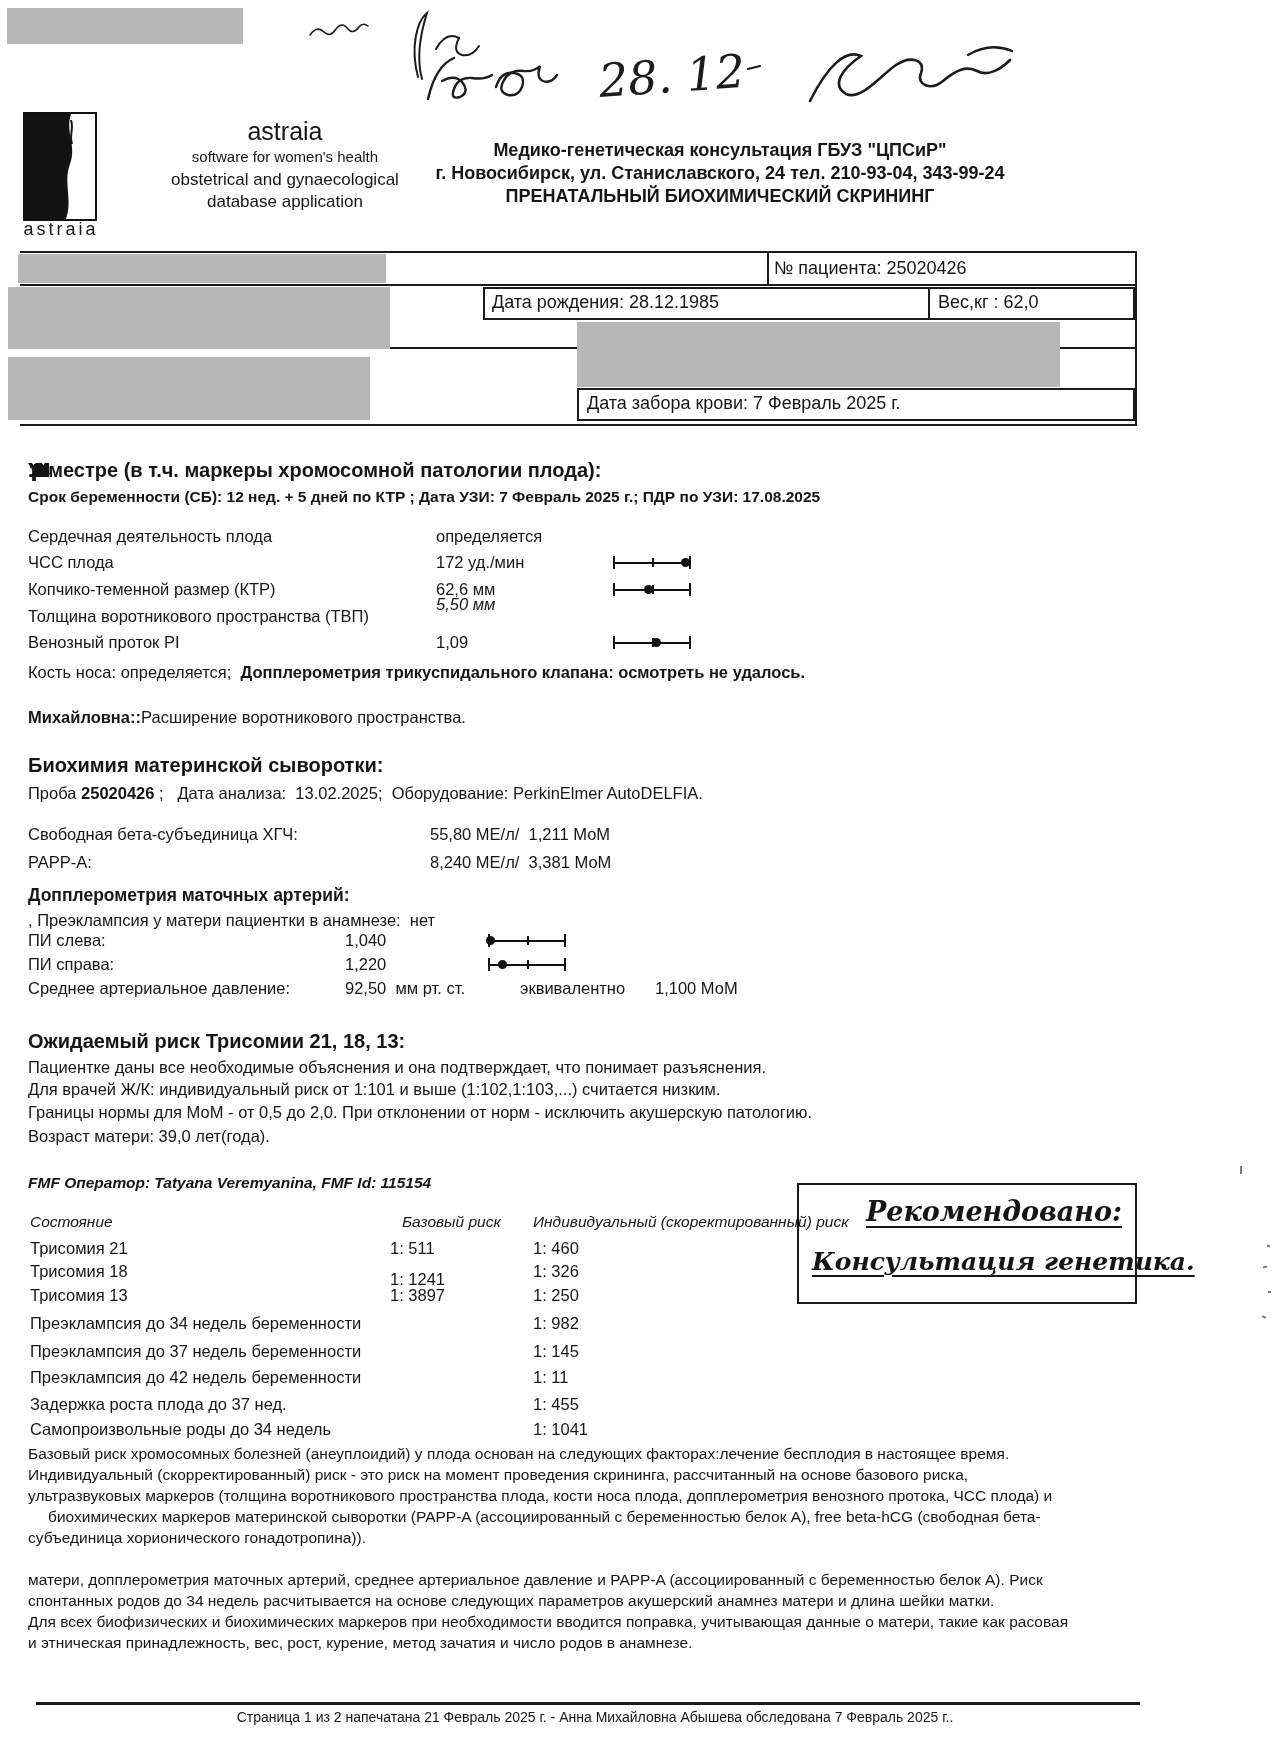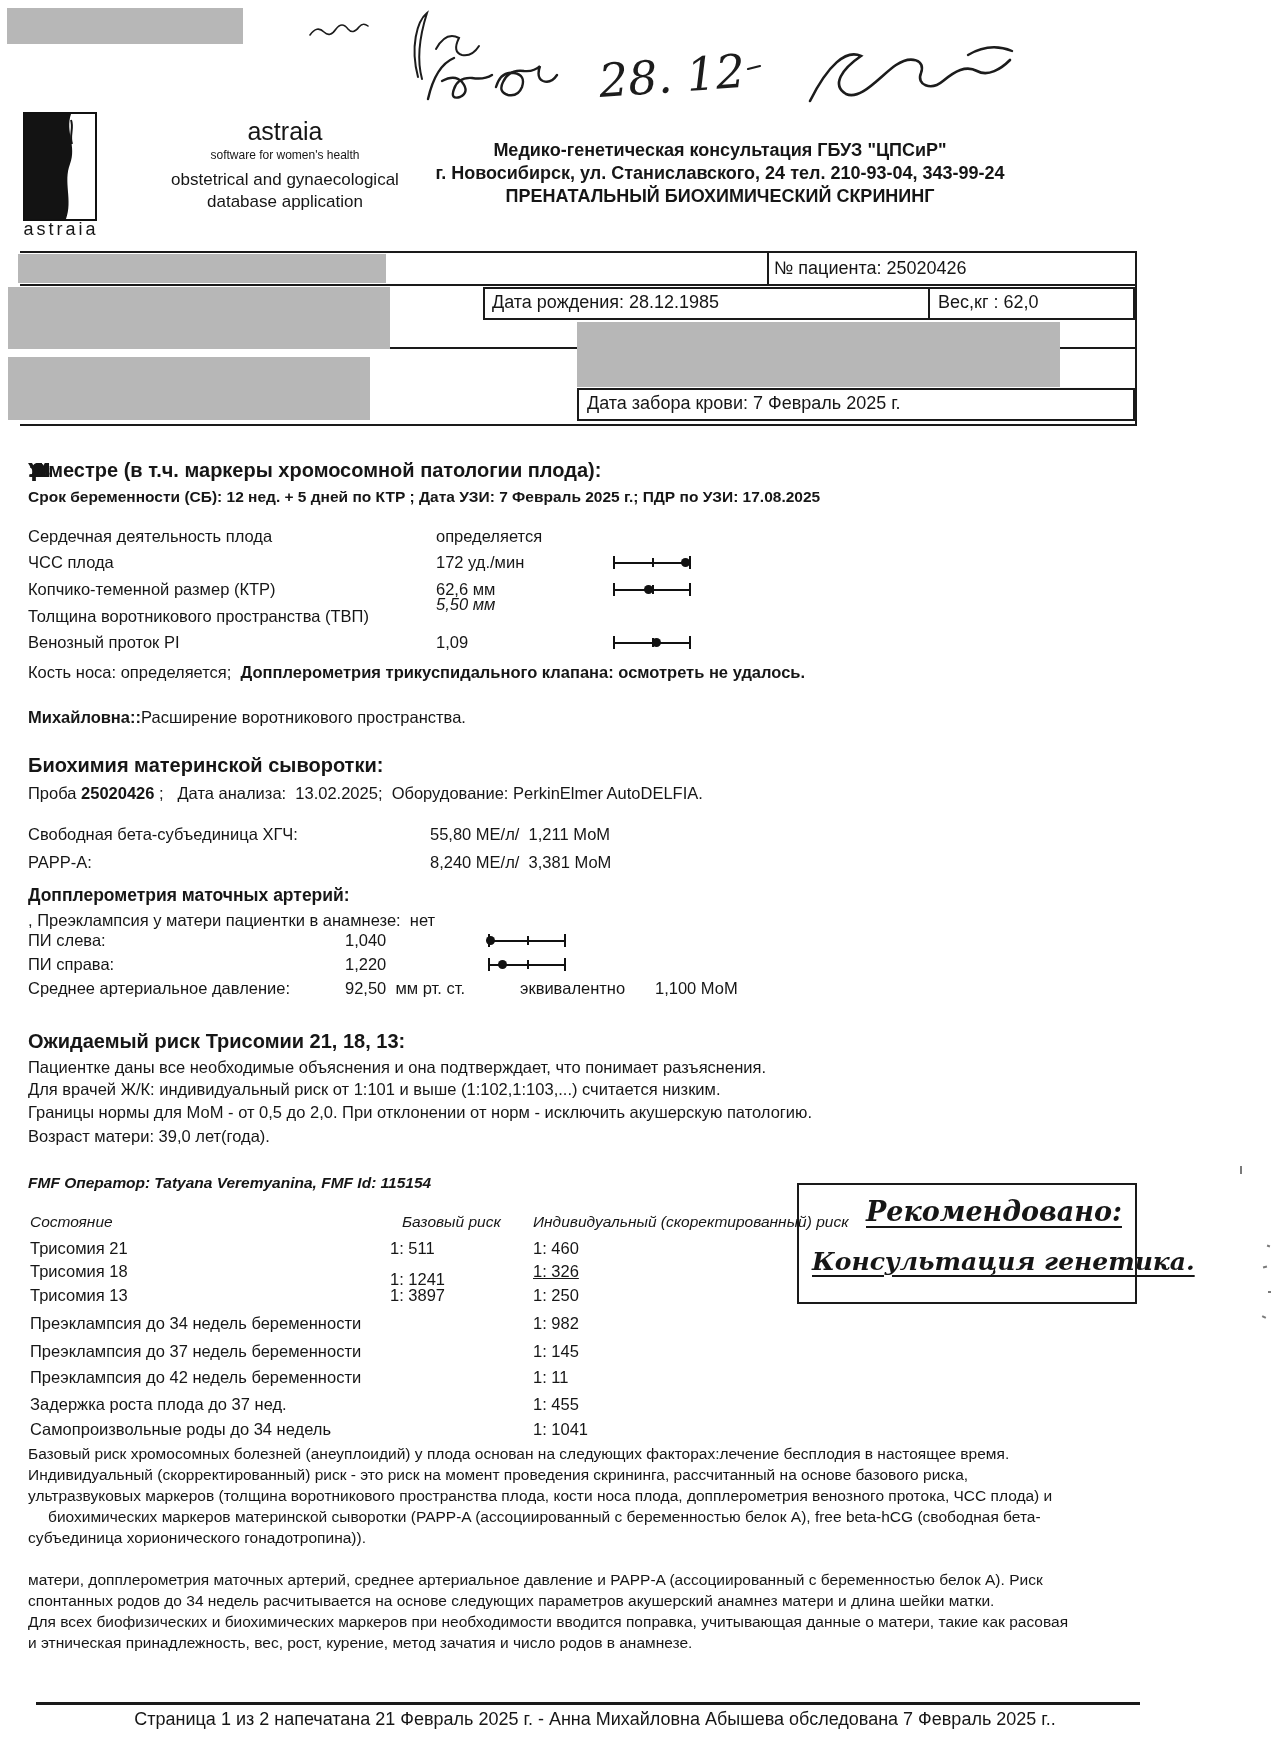--- a/index.html
+++ b/index.html
@@ -52,21 +52,21 @@
 
   <div style="position:absolute;left:23px;top:112px;width:70px;height:105px;border:2px solid #111;background:#fff;z-index:3;">
     <svg width="70" height="105" viewBox="0 0 70 105">
       <path d="M0 0 H46 C40 18 52 32 45 50 C38 68 48 86 41 105 H0 Z" fill="#131313"></path>
       <path d="M46 6 C49 14 44 22 47 30" stroke="#131313" stroke-width="2" fill="none"></path>
     </svg>
   </div>
   <div class="t" style="left:18px;top:219px;width:86px;text-align:center;font-size:18px;letter-spacing:3px;">astraia</div>
 
   <div class="t" style="left:160px;top:116px;width:250px;text-align:center;font-size:25px;">astraia</div>
-  <div class="t" style="left:135px;top:148px;width:300px;text-align:center;font-size:12px;">software for women's health</div>
+  <div class="t" style="left:135px;top:148px;width:300px;text-align:center;font-size:15px;">software for women's health</div>
   <div class="t" style="left:135px;top:170px;width:300px;text-align:center;font-size:17px;">obstetrical and gynaecological</div>
   <div class="t" style="left:135px;top:192px;width:300px;text-align:center;font-size:17px;">database application</div>
 
   <div class="t b" style="left:430px;top:140px;width:580px;text-align:center;font-size:18px;">Медико-генетическая консультация   ГБУЗ "ЦПСиР"</div>
   <div class="t b" style="left:430px;top:163px;width:580px;text-align:center;font-size:18px;">г. Новосибирск, ул. Станиславского, 24  тел. 210-93-04, 343-99-24</div>
   <div class="t b" style="left:430px;top:186px;width:580px;text-align:center;font-size:18px;">ПРЕНАТАЛЬНЫЙ БИОХИМИЧЕСКИЙ СКРИНИНГ</div>
 
   <div class="hl" style="left:20px;top:251px;width:1115px;"></div>
   <div class="hl" style="left:20px;top:284px;width:1115px;"></div>
   <div class="vl" style="left:767px;top:251px;height:35px;"></div>
@@ -186,21 +186,21 @@
   <div class="t i s15" style="left:30px;top:1213px;">Состояние</div>
   <div class="t i s15" style="left:390px;top:1213px;margin-left:12px;">Базовый риск</div>
   <div class="t i s15" style="left:533px;top:1213px;z-index:4;">Индивидуальный (скоректированный) риск</div>
 
   <div class="t s16" style="left:30px;top:1239px;">Трисомия 21</div>
   <div class="t s16" style="left:390px;top:1239px;">1: 511</div>
   <div class="t s16" style="left:533px;top:1239px;">1: 460</div>
 
   <div class="t s16" style="left:30px;top:1262px;">Трисомия 18</div>
   <div class="t s16" style="left:390px;top:1262px;margin-top:8px;">1: 1241</div>
-  <div class="t s16" style="left:533px;top:1262px;text-decoration:underline;">1: 326</div>
+  <div class="t s16" style="left:533px;top:1262px;">1: 326</div>
 
   <div class="t s16" style="left:30px;top:1286px;">Трисомия 13</div>
   <div class="t s16" style="left:390px;top:1286px;">1: 3897</div>
   <div class="t s16" style="left:533px;top:1286px;">1: 250</div>
 
   <div class="t s16" style="left:30px;top:1314px;">Преэклампсия до 34 недель беременности</div>
   <div class="t s16" style="left:533px;top:1314px;">1: 982</div>
 
   <div class="t s16" style="left:30px;top:1342px;">Преэклампсия до 37 недель беременности</div>
   <div class="t s16" style="left:533px;top:1342px;">1: 145</div>
@@ -228,15 +228,15 @@
   <div class="t s15" style="left:28px;top:1445px;">Базовый риск хромосомных болезней (анеуплоидий) у плода основан на следующих факторах:лечение бесплодия в настоящее время.</div>
   <div class="t s15" style="left:28px;top:1487px;">ультразвуковых маркеров (толщина воротникового пространства плода, кости носа плода, допплерометрия венозного протока, ЧСС плода) и</div>
   <div class="t s15" style="left:28px;top:1508px;margin-left:20px;">биохимических маркеров материнской сыворотки (PAPP-A (ассоциированный с беременностью белок A), free beta-hCG (свободная бета-</div>
   <div class="t s15" style="left:28px;top:1529px;">субъединица хорионического гонадотропина)).</div>
   <div class="t s15" style="left:28px;top:1571px;">матери, допплерометрия маточных артерий, среднее артериальное давление и PAPP-A (ассоциированный с беременностью белок A). Риск</div>
   <div class="t s15" style="left:28px;top:1592px;">спонтанных родов до 34 недель расчитывается на основе следующих параметров акушерский анамнез матери и длина шейки матки.</div>
   <div class="t s15" style="left:28px;top:1613px;">Для всех биофизических и биохимических маркеров при необходимости вводится поправка, учитывающая данные о матери, такие как расовая</div>
   <div class="t s15" style="left:28px;top:1634px;">и этническая принадлежность, вес, рост, курение, метод зачатия и число родов в анамнезе.</div>
 
   <div class="hl" style="left:36px;top:1702px;width:1104px;height:3px;"></div>
-  <div class="t" style="left:0;top:1709px;width:1190px;text-align:center;font-size:18px;">Страница 1 из 2 напечатана 21 Февраль 2025 г. -  Анна Михайловна Абышева обследована 7 Февраль 2025 г..</div>
+  <div class="t" style="left:0;top:1709px;width:1190px;text-align:center;font-size:14px;">Страница 1 из 2 напечатана 21 Февраль 2025 г. -  Анна Михайловна Абышева обследована 7 Февраль 2025 г..</div>
 
 </div>
 
 </body></html>

